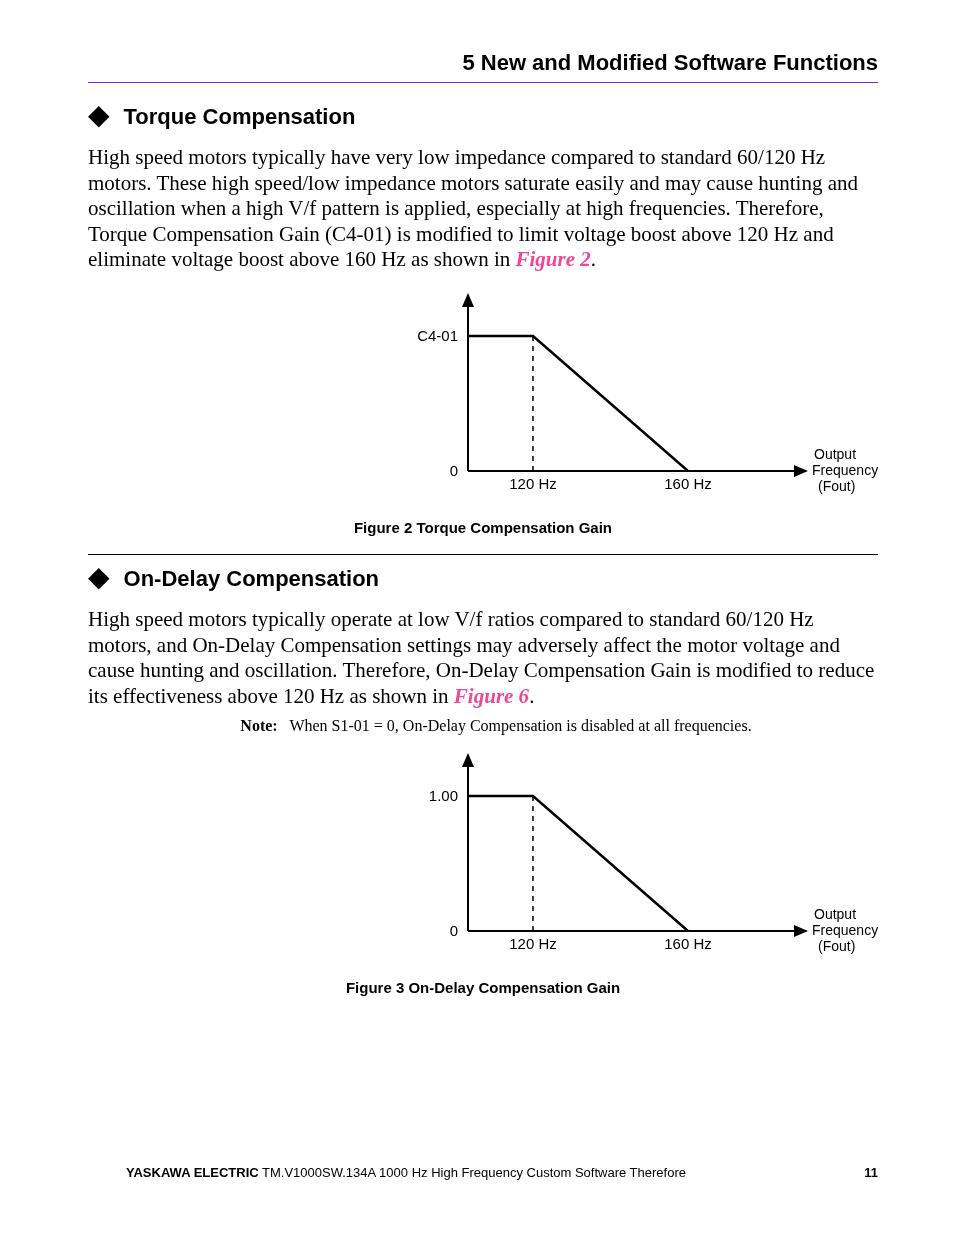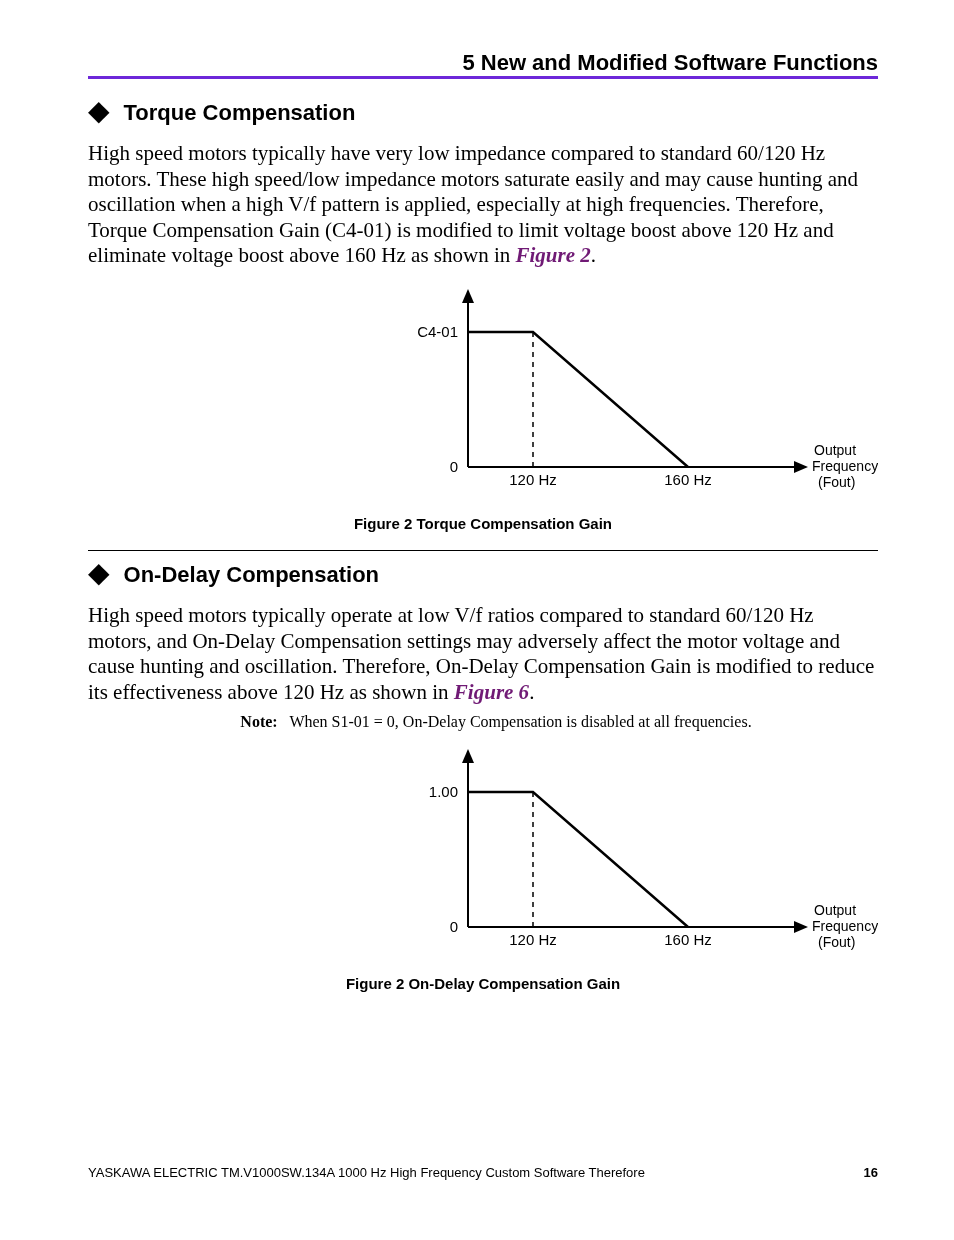--- a/index.html
+++ b/index.html
@@ -12,21 +12,22 @@
     color: #000;
   }
   .page {
     padding: 50px 76px 0 88px;
   }
   .running-head {
     font-family: Arial, Helvetica, sans-serif;
     font-weight: bold;
     font-size: 22px;
     text-align: right;
-    border-bottom: 3px solid #6d28d9;
+    padding-bottom: 6px;
+    border-bottom: 1px solid #6d28d9;
   }
   .section {
     margin-top: 20px;
     border-bottom: 1px solid #000;
     padding-bottom: 8px;
   }
   .section-head {
     display: flex;
     align-items: center;
     gap: 14px;
@@ -42,21 +43,21 @@
     font-family: Arial, Helvetica, sans-serif;
     font-weight: bold;
     font-size: 22px;
   }
   .body-text {
     font-size: 21px;
     line-height: 1.22;
     margin-bottom: 8px;
   }
   .figref {
-    color: #701a75;
+    color: #ec4899;
     font-style: italic;
     font-weight: bold;
   }
   .figure {
     text-align: right;
     margin: 6px 0 4px 0;
   }
   .figure-caption {
     font-family: Arial, Helvetica, sans-serif;
     font-weight: bold;
@@ -73,21 +74,21 @@
   .footer {
     position: absolute;
     left: 88px;
     right: 76px;
     bottom: 60px;
     font-family: Arial, Helvetica, sans-serif;
     font-size: 13px;
     display: flex;
     justify-content: space-between;
   }
-  .footer .brand { font-weight: normal; }
+  .footer .brand { font-weight: bold; margin-left: 38px; }
   .footer .pageno { font-weight: bold; }
   svg text { font-family: Arial, Helvetica, sans-serif; }
 </style>
 </head>
 <body>
 
 <div class="page">
   <div class="running-head">5  New and Modified Software Functions</div>
 
   <div class="section">
@@ -147,22 +148,22 @@
         <line x1="175" y1="55" x2="175" y2="190" stroke="#000" stroke-width="1.5" stroke-dasharray="5 5"></line>
         <text x="100" y="60" text-anchor="end" font-size="15">1.00</text>
         <text x="100" y="195" text-anchor="end" font-size="15">0</text>
         <text x="175" y="208" text-anchor="middle" font-size="15">120 Hz</text>
         <text x="330" y="208" text-anchor="middle" font-size="15">160 Hz</text>
         <text x="456" y="178" font-size="14">Output</text>
         <text x="454" y="194" font-size="14">Frequency</text>
         <text x="460" y="210" font-size="14">(Fout)</text>
       </svg>
     </div>
-    <div class="figure-caption">Figure 2  On-Delay Compensation Gain</div>
+    <div class="figure-caption">Figure 3  On-Delay Compensation Gain</div>
   </div>
 </div>
 
 <div class="footer">
   <span>
     <span class="brand">YASKAWA ELECTRIC</span><span> TM.V1000SW.134A 1000 Hz High Frequency Custom Software Therefore</span>
   </span>
-  <span class="pageno">16</span>
+  <span class="pageno">11</span>
 </div>
 
 </body></html>

